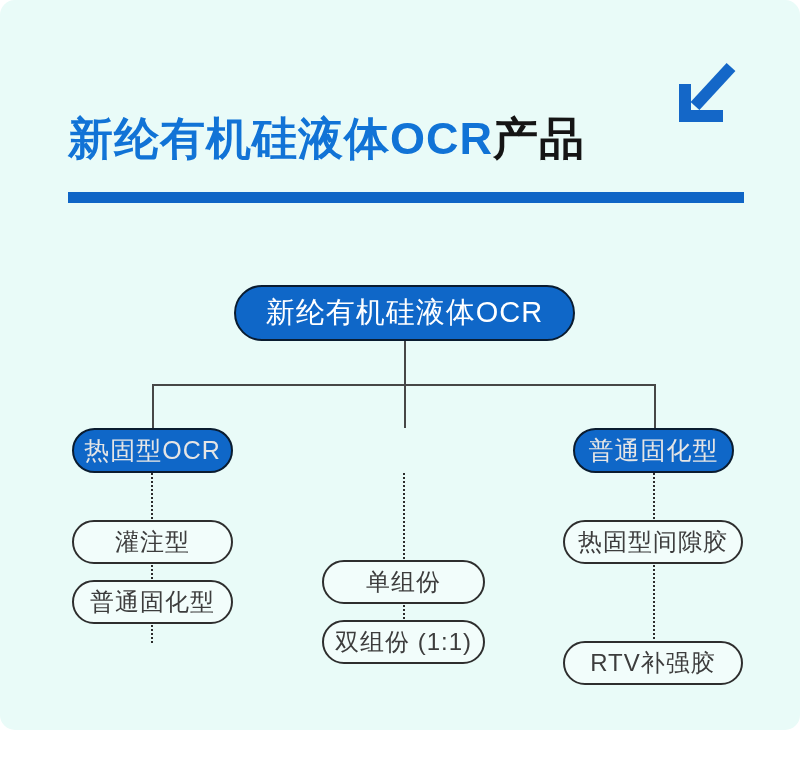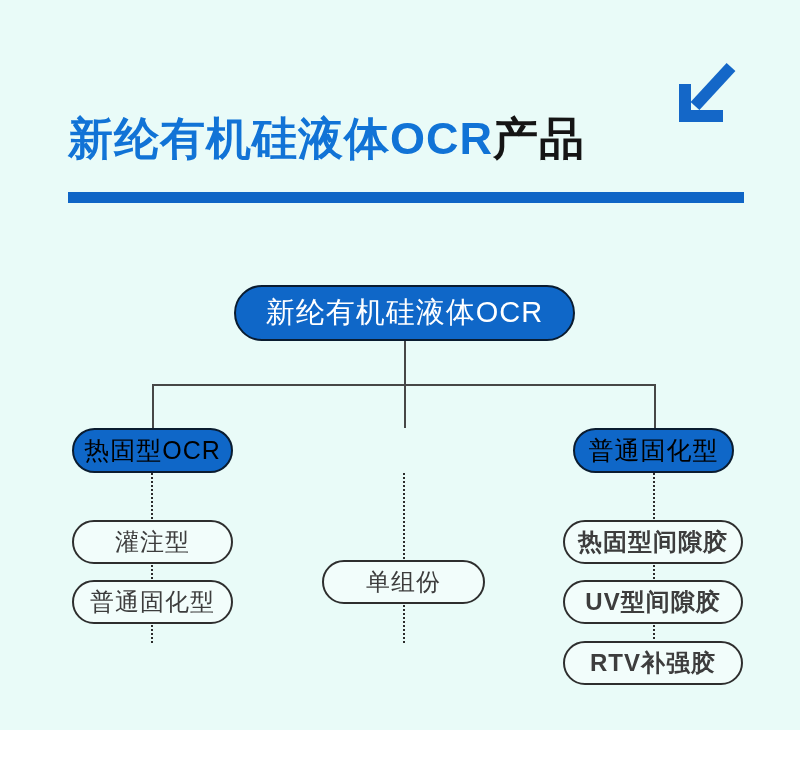--- a/index.html
+++ b/index.html
@@ -1,19 +1,20 @@
 <!DOCTYPE html>
 <html><head>
 <meta charset="utf-8">
 <style>
   html,body{margin:0;padding:0;}
   body{font-family:"Liberation Sans","DejaVu Sans",sans-serif;}
   .canvas{
     position:relative;width:800px;height:730px;overflow:hidden;
     background:#e9fbf8;
+    border-radius:15px;
   }
   
   .title{
     position:absolute;left:68px;top:108px;
     font-size:45px;font-weight:bold;line-height:62px;letter-spacing:1px;
     white-space:nowrap;
   }
   .title .hl{color:#1173d6;}
   .title .sfx{color:#151515;}
   .title-bar{
@@ -26,35 +27,35 @@
     position:absolute;display:flex;align-items:center;justify-content:center;
     border-radius:28px;box-sizing:border-box;white-space:nowrap;z-index:2;
   }
   .pill-root{
     left:234px;top:285px;width:341px;height:56px;
     background:#0f67c8;border:2px solid #0a1c30;color:#ffffff;
     font-size:29px;font-weight:500;letter-spacing:1px;
   }
   .pill-branch{
     height:45px;top:428px;border-radius:23px;
-    background:#0f67c8;border:2px solid #0a1c30;color:#000000;
+    background:#0f67c8;border:2px solid #0a1c30;color:#e5e5e5;
     font-size:25px;font-weight:500;letter-spacing:1px;
   }
   .pill-leaf{
     height:44px;border-radius:22px;
     background:#f2fdfb;border:2px solid #2e2e2e;color:#3d3d3d;
     font-size:24px;letter-spacing:1px;
   }
   .b0{left:72px;width:161px;}
   .b1{left:323px;width:162px;}
   .b2{left:573px;width:161px;}
   .r1{top:520px;} .r2{top:580px;} .r3{top:641px;}
   .l00,.l01{left:72px;width:161px;} .l02{left:50px;width:205px;}
   .l10,.l11{left:322px;width:163px;margin-top:40px;} .l12{left:300px;width:207px;}
-  .l20,.l21,.l22{left:563px;width:180px;font-weight:bold;}
+  .l20,.l21,.l22{left:563px;width:180px;}
   
   .line{position:absolute;background:#474747;z-index:1;}
   .v-center{left:404px;top:341px;width:2px;height:87px;}
   .h-span{left:152px;top:384px;width:503px;height:2px;}
   .v-left{left:152px;top:384px;width:2px;height:44px;}
   .v-right{left:654px;top:384px;width:2px;height:44px;}
   .dotted{
     position:absolute;top:473px;height:170px;width:0;
     border-left:2px dotted #2b2b2b;z-index:0;
   }
@@ -86,18 +87,18 @@
 
   <div class="pill pill-root">新纶有机硅液体OCR</div>
 
   <div class="pill pill-branch b0">热固型OCR</div>
   <div class="pill pill-branch b2">普通固化型</div>
 
   <div class="pill pill-leaf r2 l01">普通固化型</div>
   <div class="pill pill-leaf r1 l00">灌注型</div>
 
   <div class="pill pill-leaf r1 l10">单组份</div>
+  <div class="pill pill-leaf r2 l11">双组份 (1:1)</div>
 
   <div class="pill pill-leaf r1 l20">热固型间隙胶</div>
-  <div class="pill pill-leaf r2 l21">UV型间隙胶</div>
   <div class="pill pill-leaf r3 l22">RTV补强胶</div>
 
 </div>
 
 </body></html>

